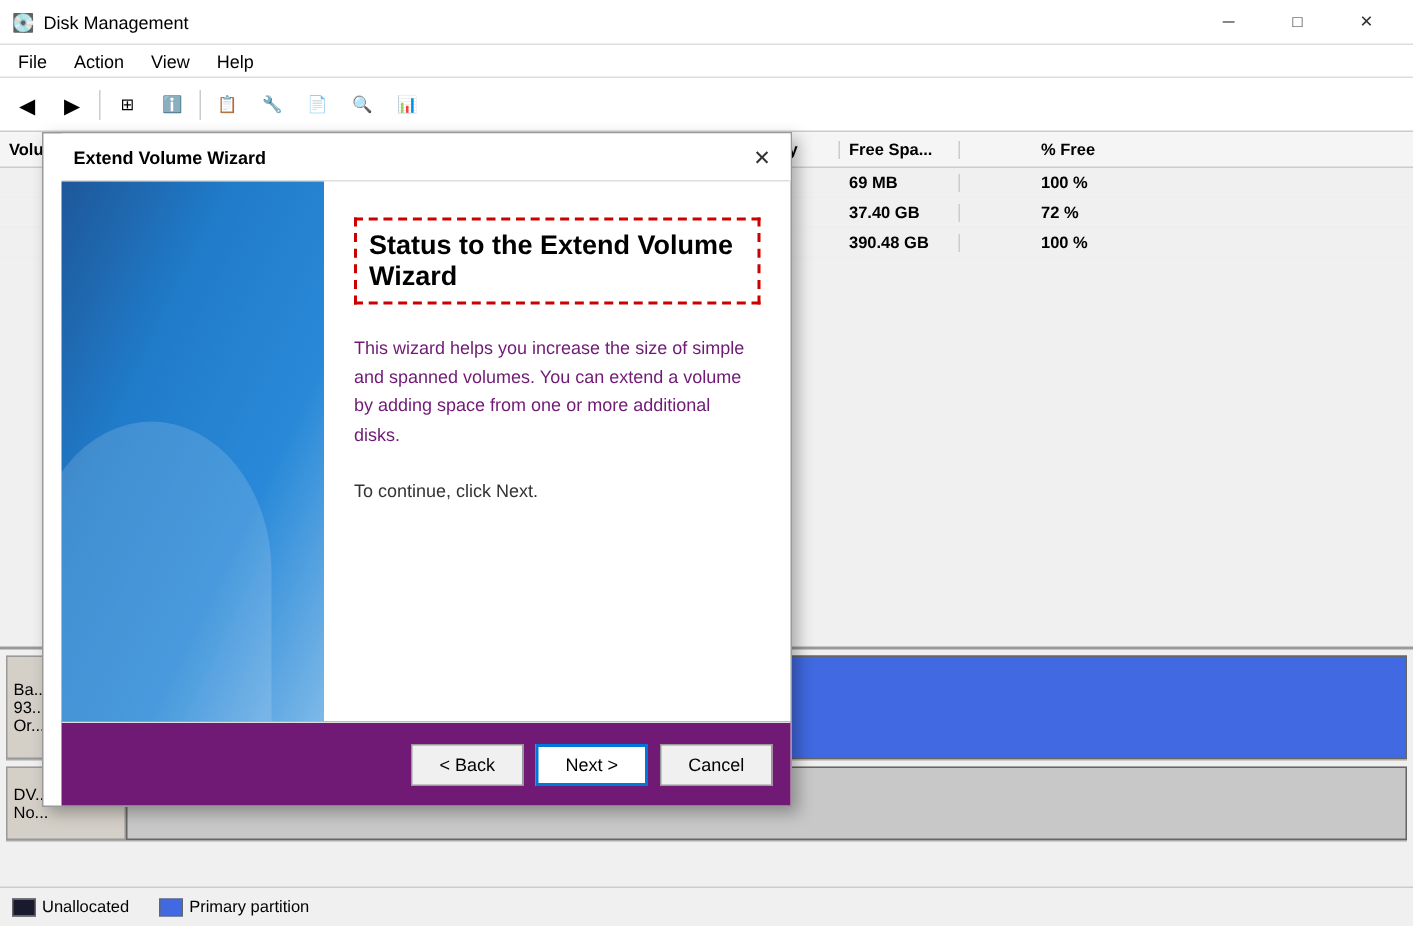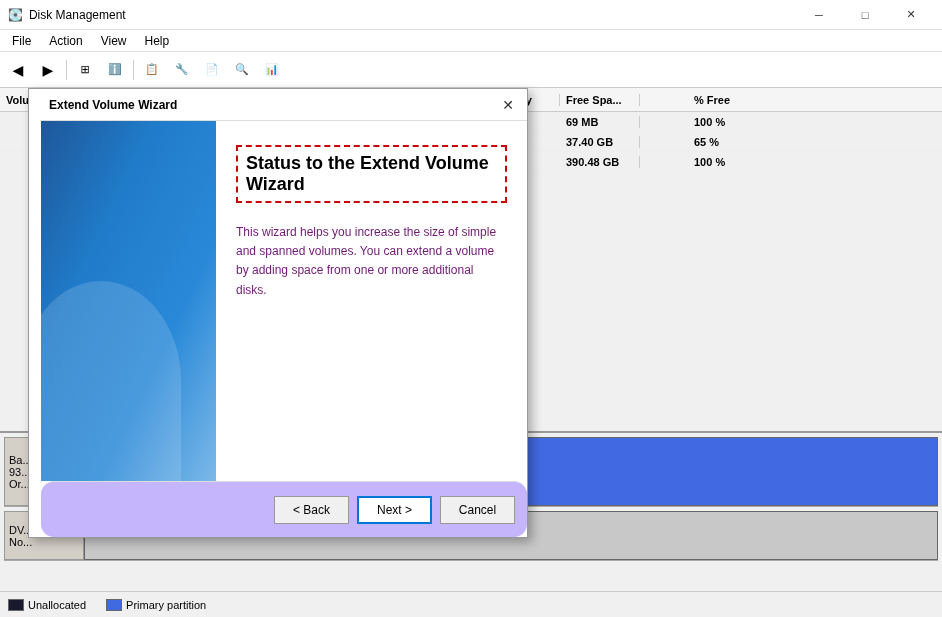--- a/index.html
+++ b/index.html
@@ -266,28 +266,27 @@
       color: #701a75;
       margin-bottom: 20px;
     }
     .wizard-hint {
       font-size: 12px;
       color: #333;
     }
 
     .wizard-footer {
       height: 56px;
-      background: #c4b5fd;
+      background: #701a75;
       border-top: 1px solid #ddd;
       display: flex;
       align-items: center;
       justify-content: flex-end;
       padding: 0 12px;
       gap: 8px;
-      border-radius: 13px;
     }
     .wizard-btn {
       min-width: 75px;
       height: 28px;
       padding: 0 12px;
       border: 1px solid #999;
       background: #f0f0f0;
       font-size: 12px;
       cursor: pointer;
     }
@@ -358,21 +357,21 @@
       <div class="col-freepct cell">100 %</div>
     </div>
     <div class="table-row">
       <div class="col-volume cell"></div>
       <div class="col-layout cell"></div>
       <div class="col-type cell"></div>
       <div class="col-fs cell"></div>
       <div class="col-status cell"></div>
       <div class="col-capacity cell"></div>
       <div class="col-freespace cell">37.40 GB</div>
-      <div class="col-freepct cell">65 %</div>
+      <div class="col-freepct cell">72 %</div>
     </div>
     <div class="table-row">
       <div class="col-volume cell"></div>
       <div class="col-layout cell"></div>
       <div class="col-type cell"></div>
       <div class="col-fs cell"></div>
       <div class="col-status cell"></div>
       <div class="col-capacity cell"></div>
       <div class="col-freespace cell">390.48 GB</div>
       <div class="col-freepct cell">100 %</div>
@@ -432,20 +431,21 @@
 
   <div class="wizard-body">
 
     <div class="wizard-sidebar">
       <div class="wizard-sidebar-blob"></div>
     </div>
 
     <div class="wizard-content">
       <div class="wizard-title">Status to the Extend Volume Wizard</div>
       <div class="wizard-desc">This wizard helps you increase the size of simple and spanned volumes. You can extend a volume  by adding space from one or more additional disks.</div>
+      <div class="wizard-hint">To continue, click Next.</div>
     </div>
   </div>
 
   <div class="wizard-footer">
     <button class="wizard-btn">&lt; Back</button>
     <button class="wizard-btn wizard-btn-primary">Next &gt;</button>
     <button class="wizard-btn">Cancel</button>
   </div>
 </div>
 

